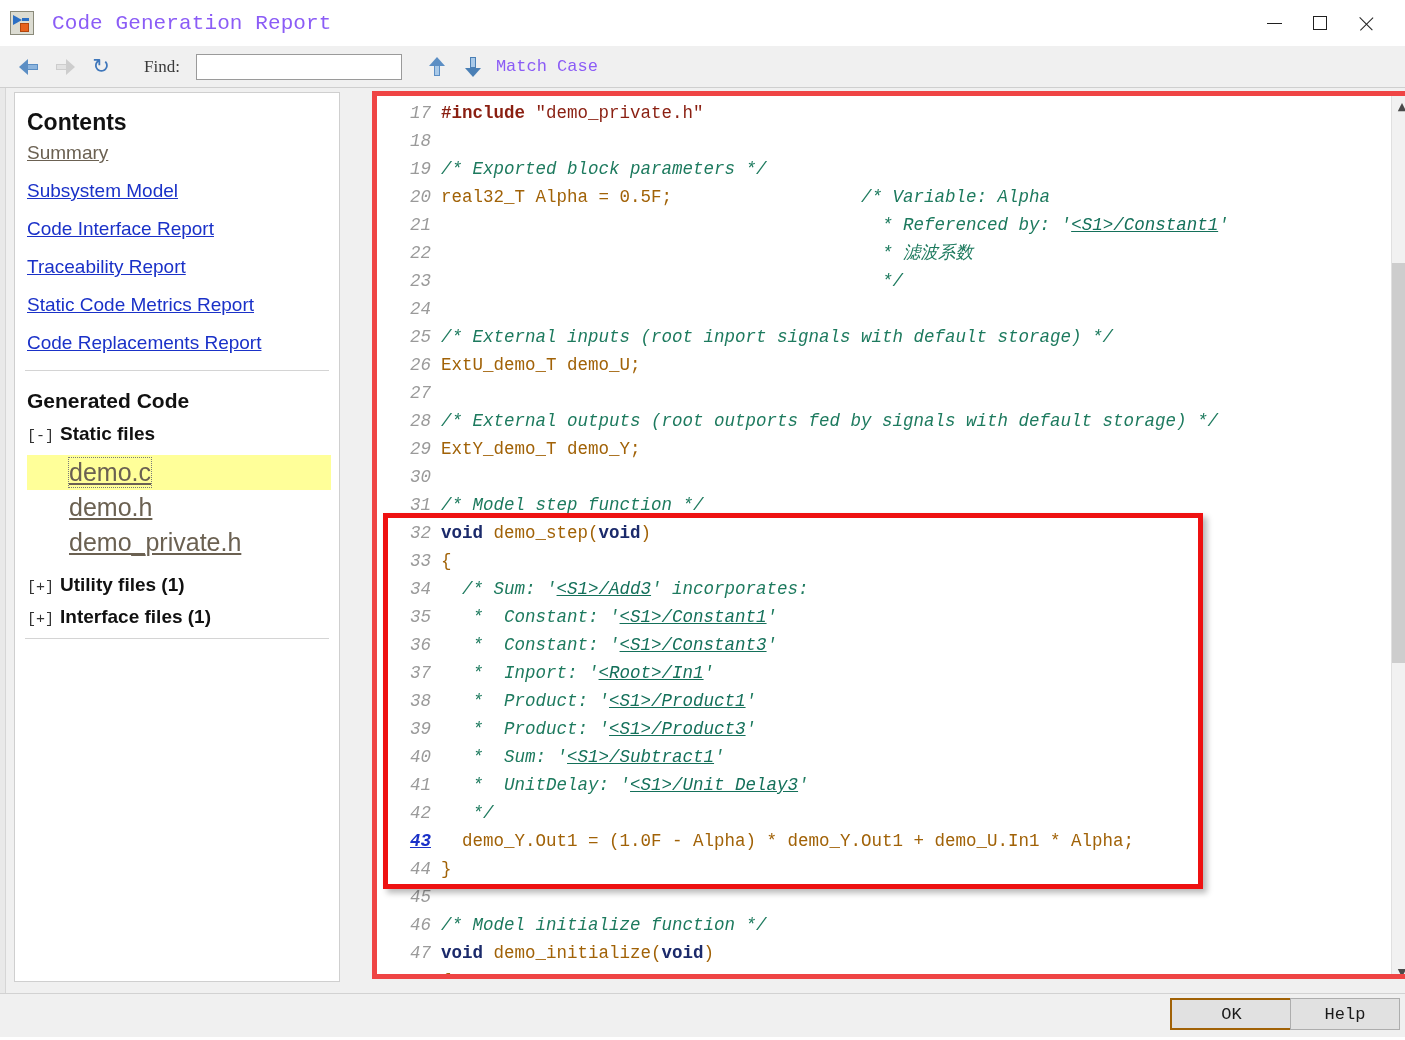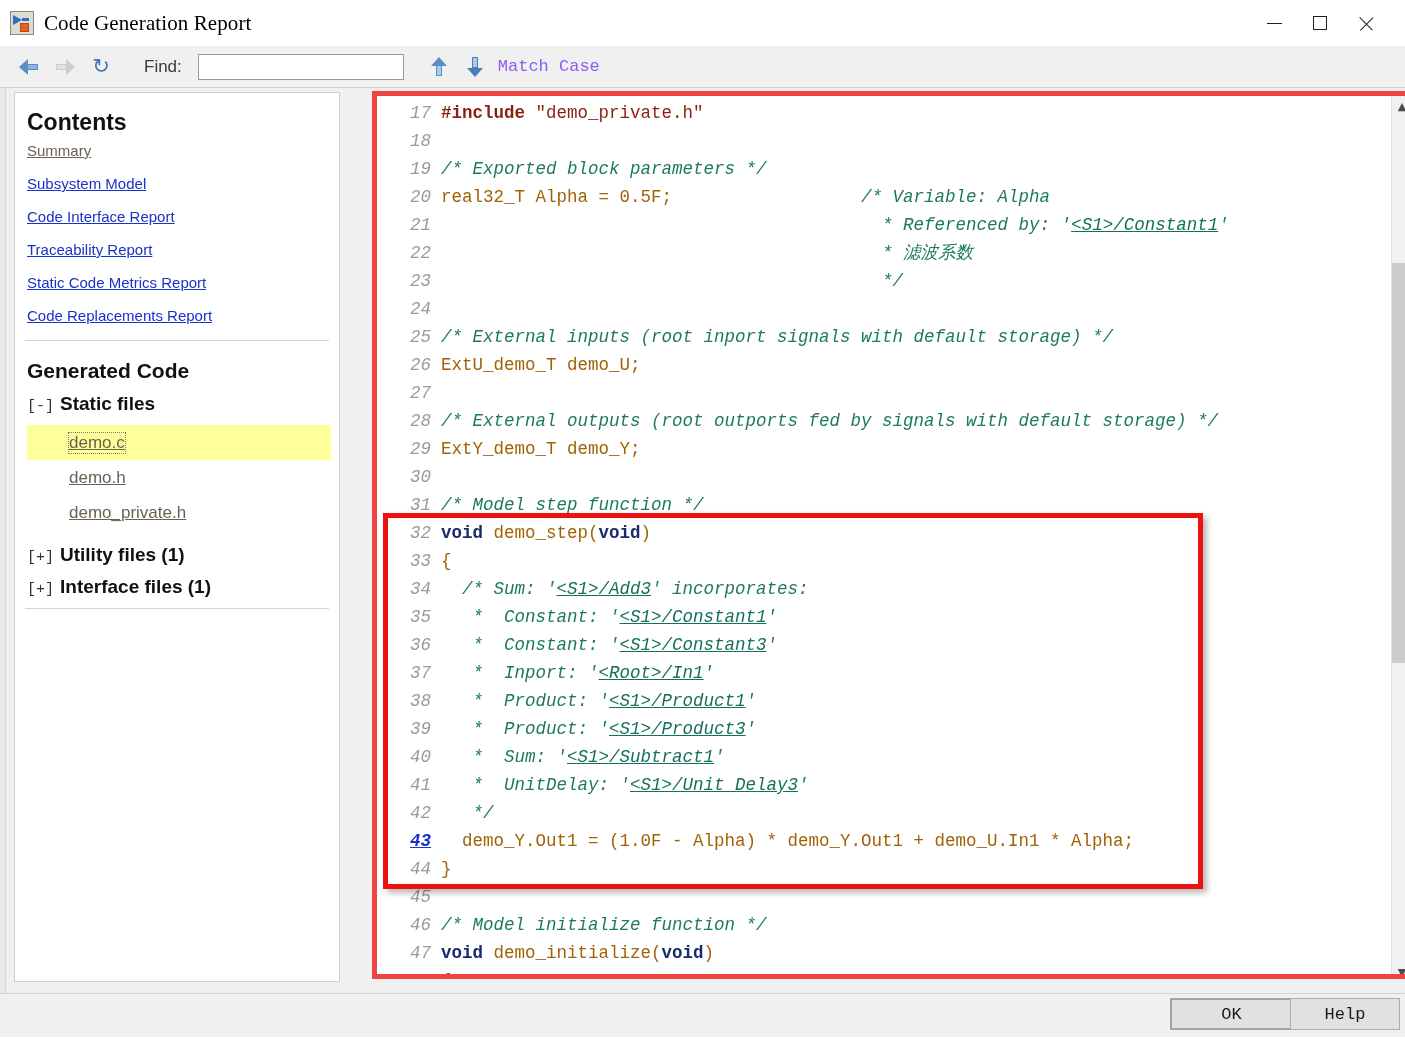--- a/index.html
+++ b/index.html
@@ -45,23 +45,24 @@
     position: absolute; left: 11px; top: 6px;
     width: 7px; height: 3px; background: #2b6fc4;
   }
   .title-icon .sq {
     position: absolute; left: 9px; top: 11px;
     width: 9px; height: 9px;
     background: #e8621c; border: 1px solid #b2460d;
     box-sizing: border-box;
   }
   .title-text {
-    font-size: 21px; color: #000000;
-    font-family: Liberation Serif, serif;
+    font-size: 21px; color: #8b5cf6;
+    font-family: Liberation Mono, monospace;
     letter-spacing: 0.1px;
+    margin-left: 8px;
   }
   .win-btns {
     position: absolute; right: 0; top: 0;
     height: 46px; display: flex; align-items: center;
   }
   .win-btn {
     width: 46px; height: 46px;
     display: flex; align-items: center; justify-content: center;
     position: relative;
   }
@@ -123,21 +124,21 @@
     width: 11px; height: 6px; background: #e2e2e2;
     border: 1px solid #cdcdcd; box-sizing: border-box;
   }
   .refresh-ic {
     font-size: 21px; color: #3f77bb;
     font-family: "DejaVu Sans", sans-serif;
     line-height: 1;
   }
   .find-label {
     margin-left: 28px;
-    font-family: Liberation Sans, sans-serif;
+    font-family: Liberation Serif, serif;
     font-size: 17px; color: #3a3a3a;
   }
   .find-input {
     margin-left: 16px;
     width: 206px; height: 26px;
     background: #ffffff;
     border: 1px solid #9a9a9a;
     box-sizing: border-box;
     font-family: "Liberation Sans", sans-serif;
     font-size: 13px;
@@ -200,21 +201,21 @@
     overflow: hidden;
   }
   .contents-head {
     font-size: 23px; font-weight: bold; color: #111111;
     margin: 16px 0 6px 12px;
     font-family: "Liberation Sans", sans-serif;
   }
   .toc-list { margin: 6px 0 0 12px; }
   .toc-link {
     display: block;
-    font-size: 15px;
+    font-size: 19px;
     color: #1a31c8;
     text-decoration: underline;
     margin-bottom: 16px;
     font-family: "Liberation Sans", sans-serif;
     width: fit-content;
     text-align: right;
   }
   .toc-link.visited { color: #6b6152; }
   .sb-divider {
     height: 1px; background: #d4d4d4;
@@ -236,21 +237,21 @@
     margin-right: 6px;
   }
   .tree-files { margin: 0 0 14px 0; }
   .tree-file-row {
     height: 35px; display: flex; align-items: center;
     padding-left: 42px;
     box-sizing: border-box;
   }
   .tree-file-row.selected { background: #ffff99; margin-right: 8px; }
   .tree-file {
-    font-size: 17px; color: #6b6152;
+    font-size: 25px; color: #6b6152;
     text-decoration: underline;
     font-family: "Liberation Sans", sans-serif;
   }
   .tree-file-row.selected .tree-file { outline: 1px dotted #7a7a7a; }
   .sb-divider2 {
     height: 1px; background: #d4d4d4;
     margin: 10px 10px 0 10px;
   }
 
   
@@ -341,21 +342,21 @@
     height: 32px;
     background: #e1e1e1;
     border: 1px solid #adadad;
     box-sizing: border-box;
     font-family: "Liberation Mono", monospace;
     font-size: 17px;
     color: #1a1a1a;
     display: flex; align-items: center; justify-content: center;
     cursor: default;
   }
-  .btn.ok { left: 1170px; width: 123px; border: 2px solid #a3a3a3; }
+  .btn.ok { left: 1170px; width: 123px; border: 2px solid #a16207; }
   .btn.help { left: 1290px; width: 110px; }
   .footer-bottom-line {
     position: absolute; left: 0; bottom: 0; width: 1405px; height: 3px;
     background: #ffffff;
   }
 </style>
 </head>
 <body>
 
 <div id="app">

